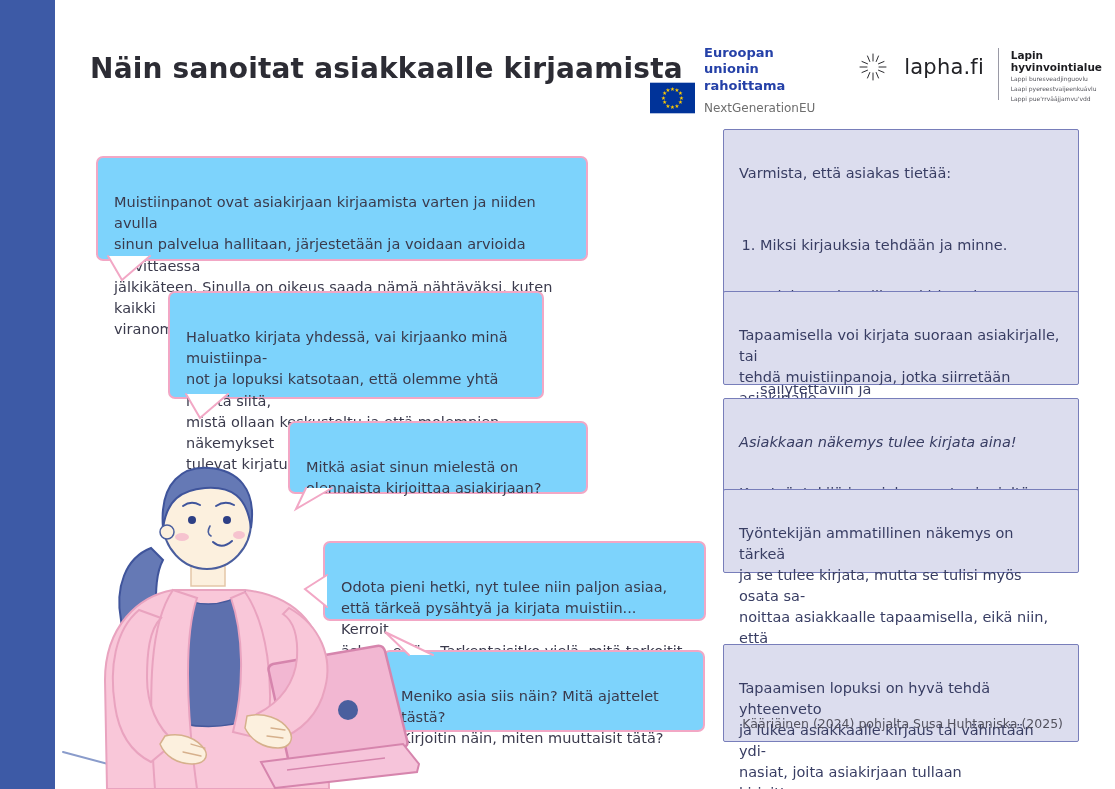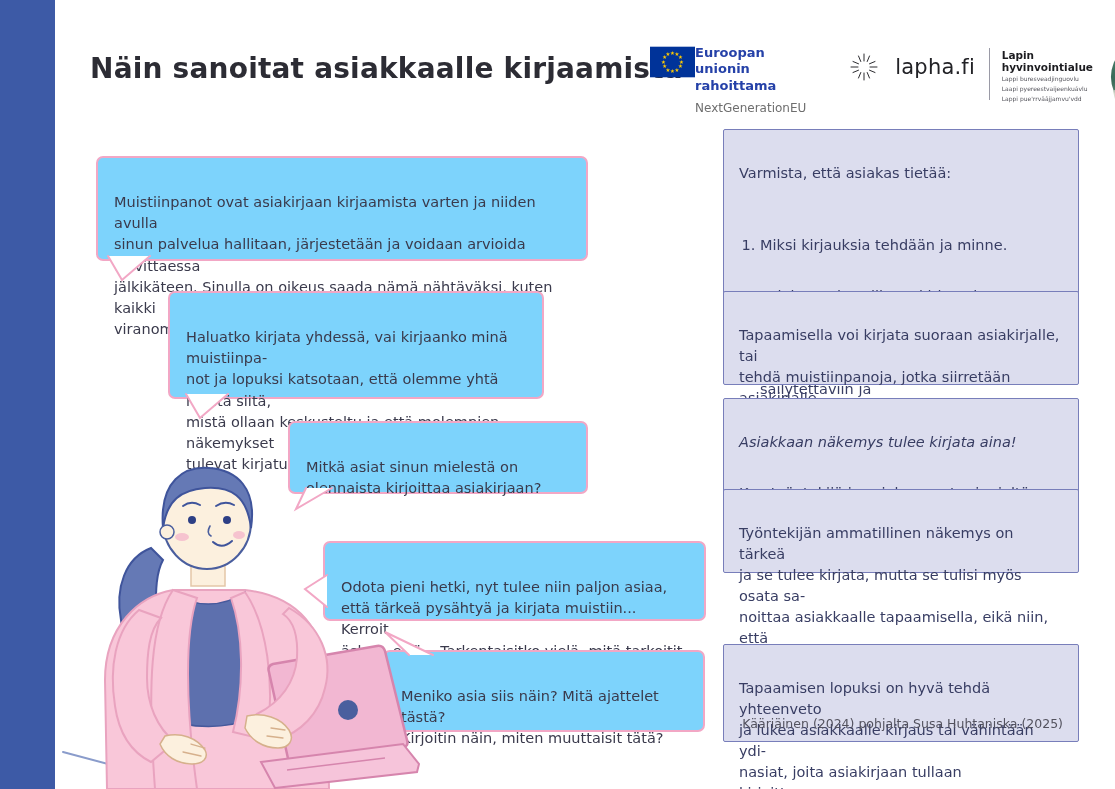--- a/index.html
+++ b/index.html
@@ -16,21 +16,21 @@
   body{font-family:"DejaVu Sans","Liberation Sans",sans-serif;}
   .page{position:relative;width:1115px;height:789px;background:#ffffff;overflow:hidden;}
 
   .side-bar{position:absolute;left:0;top:0;width:55px;height:789px;background:var(--accent-blue);}
 
   .page-title{position:absolute;left:90px;top:52px;font-size:28px;font-weight:700;
     letter-spacing:.2px;color:var(--ink);}
 
   
   .logo-row{position:absolute;left:650px;top:38px;height:78px;display:flex;align-items:flex-start;}
-  .eu-block{display:flex;align-items:flex-start;margin-top:7px;}
+  .eu-block{display:flex;gap:9px;align-items:flex-end;margin-top:7px;}
   .eu-text .funding{font-size:13px;font-weight:700;color:#2541a8;line-height:1.25;white-space:pre-line;}
   .eu-text .program{font-size:12px;color:#6e6e6e;margin-top:7px;}
   .lapha-block{display:flex;align-items:center;gap:16px;margin-left:38px;margin-top:14px;}
   .lapha-name{font-size:21px;color:#222226;letter-spacing:.2px;}
   .v-divider{width:1px;height:52px;background:#9a9aa6;margin:10px 0 0 14px;}
   .region-block{margin-left:12px;margin-top:11px;}
   .region-name{font-size:10.5px;font-weight:700;color:#1c1c20;}
   .region-sami{font-size:6px;color:#55555c;line-height:1.35;margin-top:2px;}
   .vasa-wrap{margin-left:16px;margin-top:0;}
 

